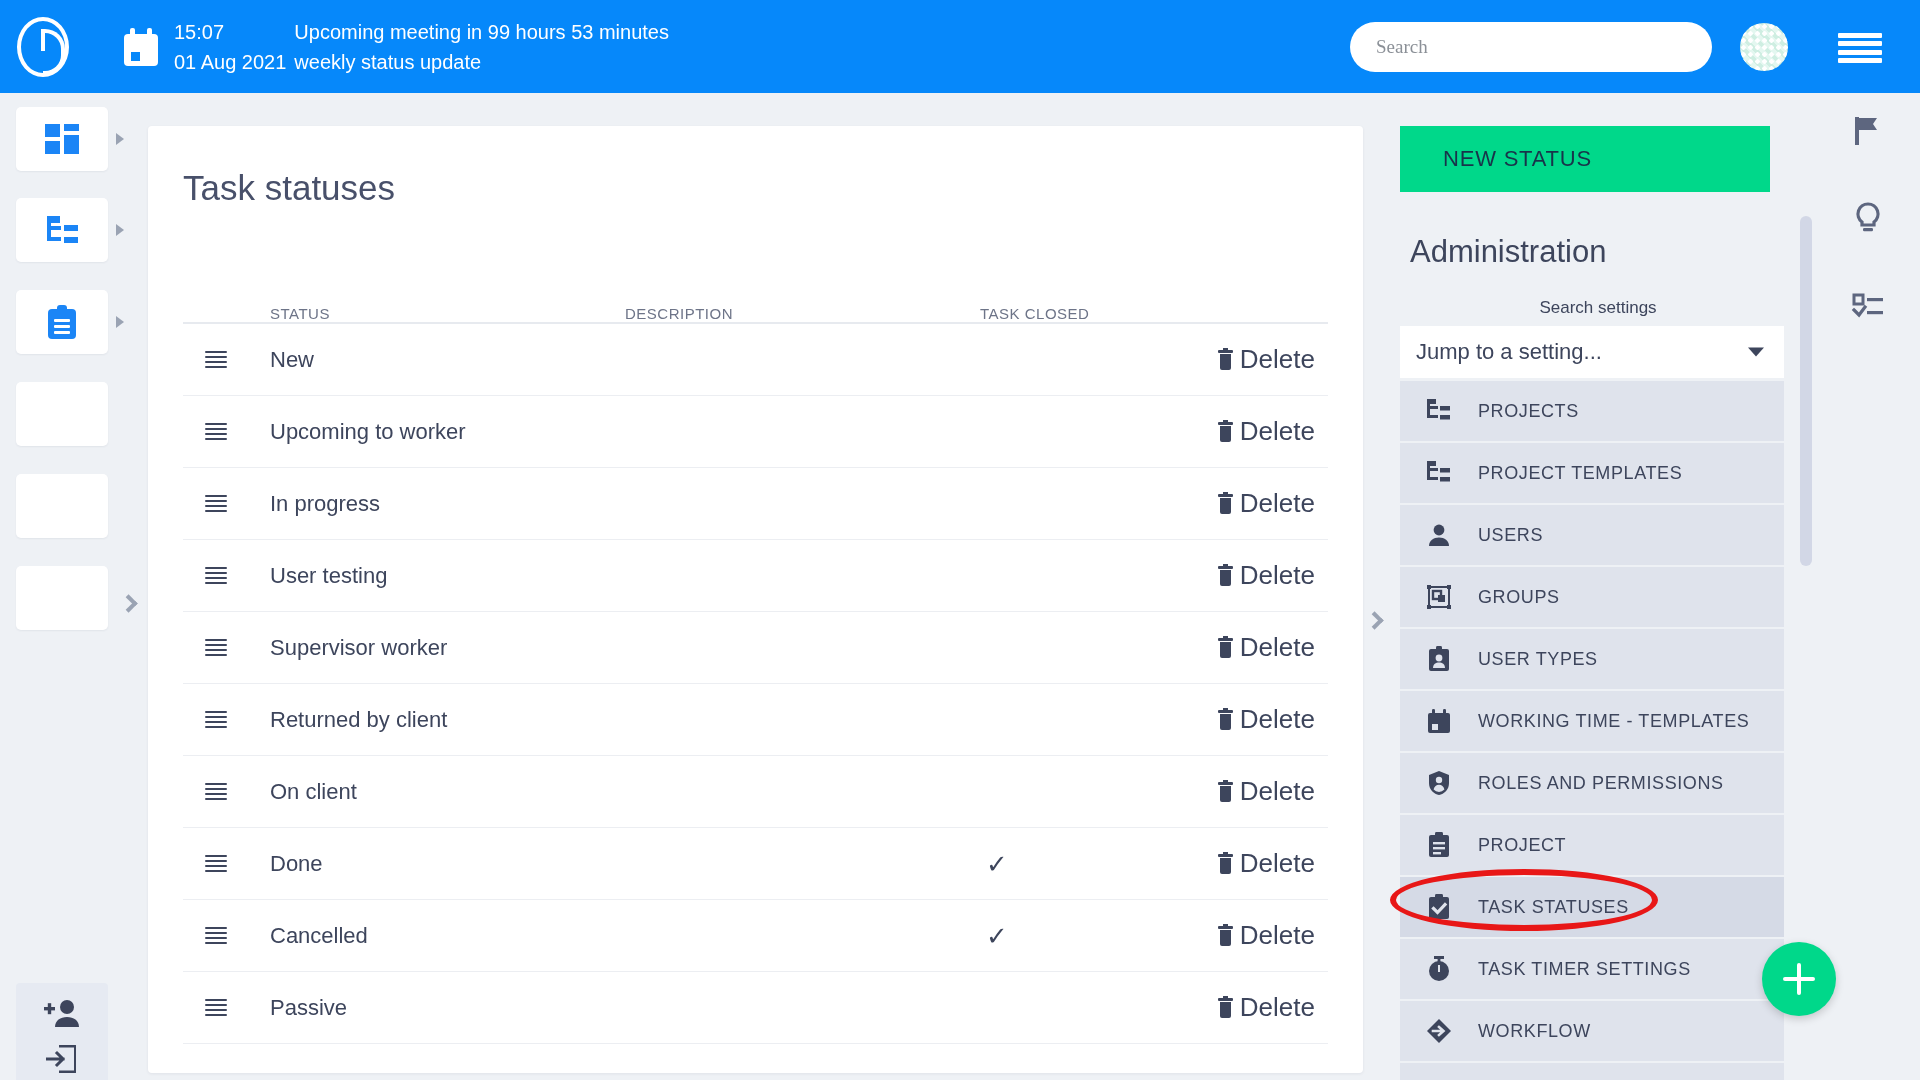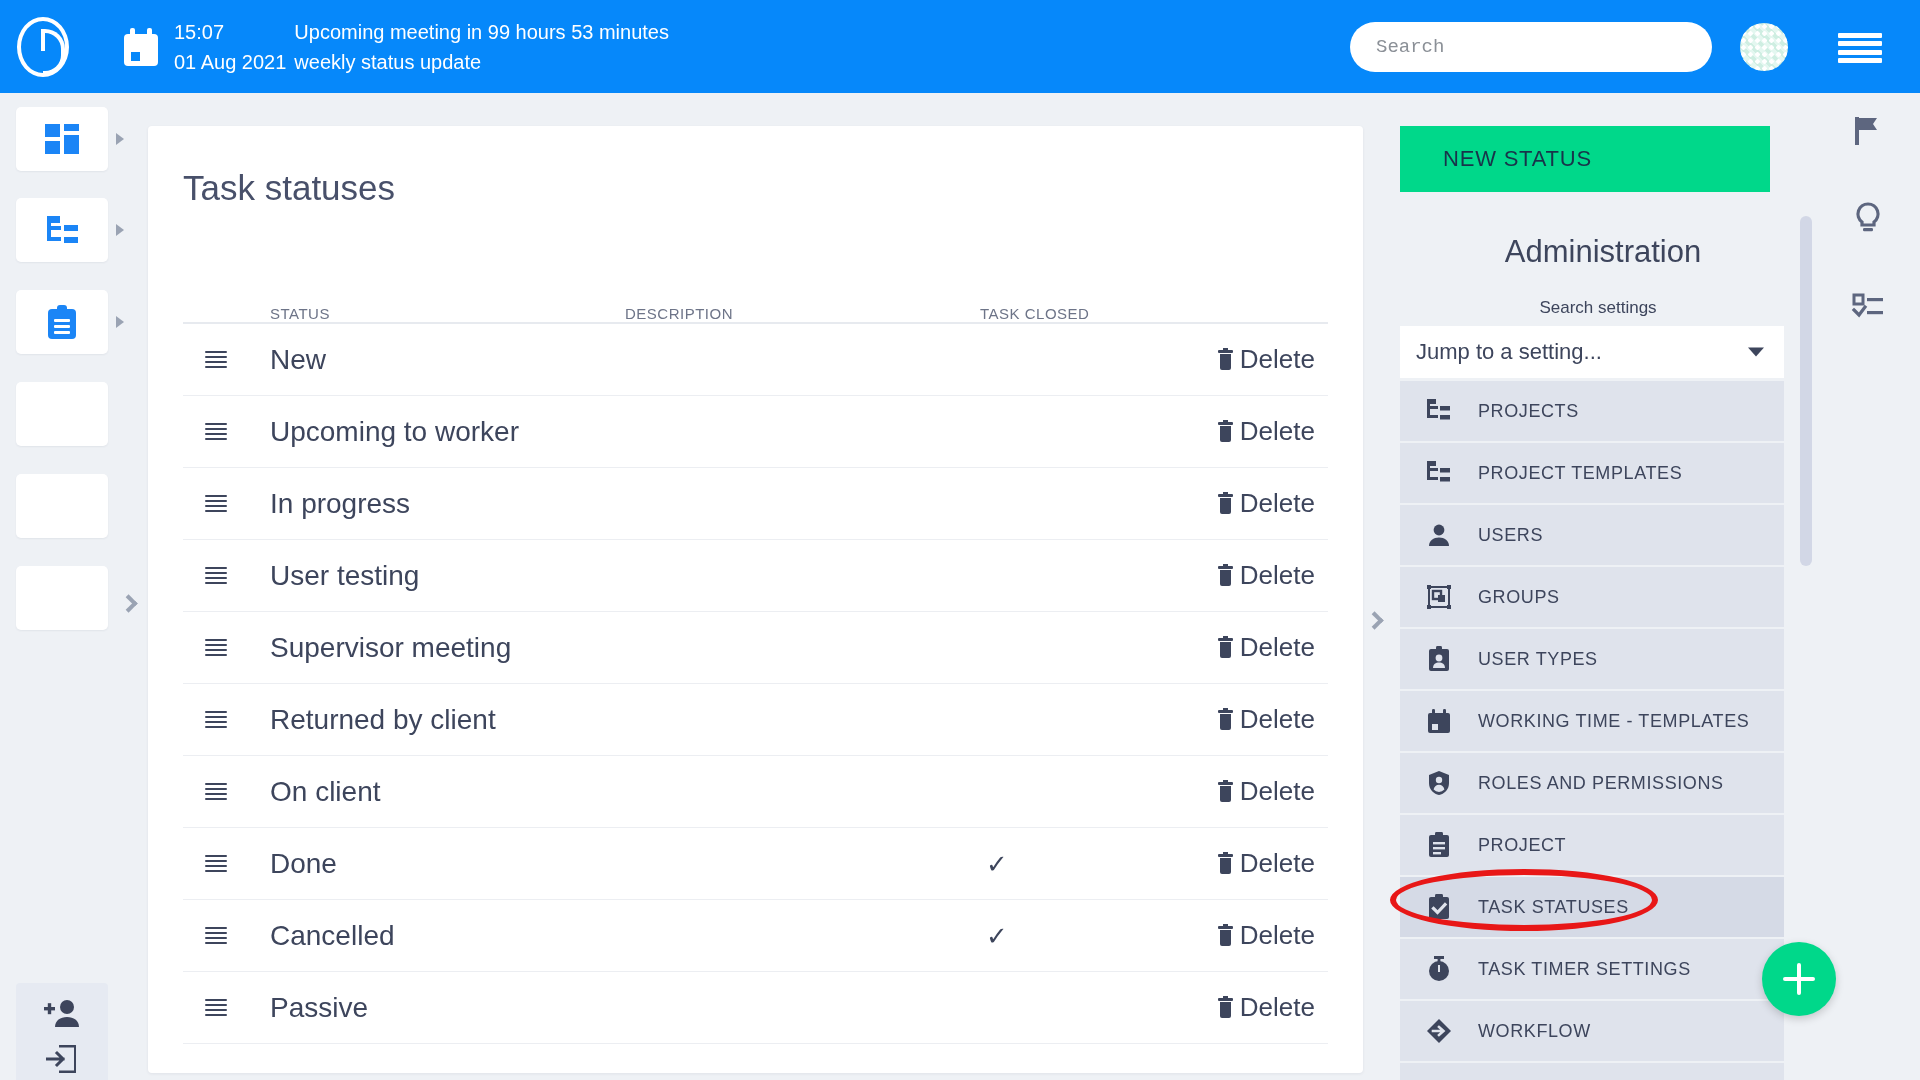--- a/index.html
+++ b/index.html
@@ -77,21 +77,21 @@
     width: 362px; height: 50px;
   }
   .search-input {
     width: 100%; height: 100%;
     border: none; outline: none;
     border-radius: 25px;
     background: #ffffff;
     padding: 0 26px;
     font-size: 19px;
     color: #5a6372;
-    font-family: Liberation Mono, monospace;
+    font-family: Liberation Serif, serif;
   }
   .search-input::placeholder { color: #8b9097; }
 
   .avatar {
     position: absolute; left: 1740px; top: 23px;
     width: 48px; height: 48px; border-radius: 50%;
     background: #d9f2ea;
     overflow: hidden;
   }
   .avatar .pat {
@@ -205,21 +205,21 @@
   .c-status { width: 355px; flex: none; }
   .c-desc   { width: 355px; flex: none; }
   .c-closed { width: 190px; flex: none; }
   .c-act    { flex: 1; text-align: right; padding-right: 13px; }
 
   .tbl-row {
     display: flex; align-items: center;
     height: 72px;
     border-bottom: 1px solid #eceef2;
   }
-  .tbl-row .c-status { font-size: 28px; color: #3d455c; }
+  .tbl-row .c-status { font-size: 22px; color: #3d455c; }
   .drag-handle { width: 22px; height: 18px; display:flex; flex-direction:column; justify-content:space-between; margin-left: 22px; }
   .drag-handle i { display:block; height: 2.6px; background:#3d455c; border-radius: 1px; }
   .chk { font-size: 26px; color: #3d455c; line-height: 1; padding-left: 6px; }
   .del-btn {
     display: inline-flex; align-items: center; gap: 7px;
     font-size: 26px; color: #3d455c;
     cursor: pointer;
   }
   .trash {
     width: 15px; height: 20px; position: relative; flex: none;
@@ -239,21 +239,21 @@
     color: #18344a;
     border: none;
     font-size: 22px; letter-spacing: .8px;
     font-family: "Liberation Sans", sans-serif;
     cursor: pointer;
     text-align: left;
     padding-left: 43px;
   }
   .admin-title {
     margin-top: 42px; margin-left: 10px;
-    font-size: 31px; color: #3d455c; font-weight: 400; text-align: center;
+    font-size: 31px; color: #3d455c; font-weight: 400;
   }
   .search-settings-label {
     margin-top: 28px;
     text-align: center;
     font-size: 17px; color: #3d455c;
   }
   .jump-select {
     margin-top: 8px;
     width: 384px; height: 52px;
     background: #fff;
@@ -534,21 +534,21 @@
         </div>
         <div class="tbl-row">
           <div class="c-handle">
             <div class="drag-handle">
               <i></i>
               <i></i>
               <i></i>
               <i></i>
             </div>
           </div>
-          <div class="c-status">Supervisor meeting</div>
+          <div class="c-status">Supervisor worker</div>
           <div class="c-desc"></div>
           <div class="c-closed"></div>
           <div class="c-act"><span class="del-btn">
               <span class="trash">
                 <span class="cap"></span>
                 <span class="lid"></span>
                 <span class="can"></span>
               </span>
               <span>Delete</span>
             </span></div>

